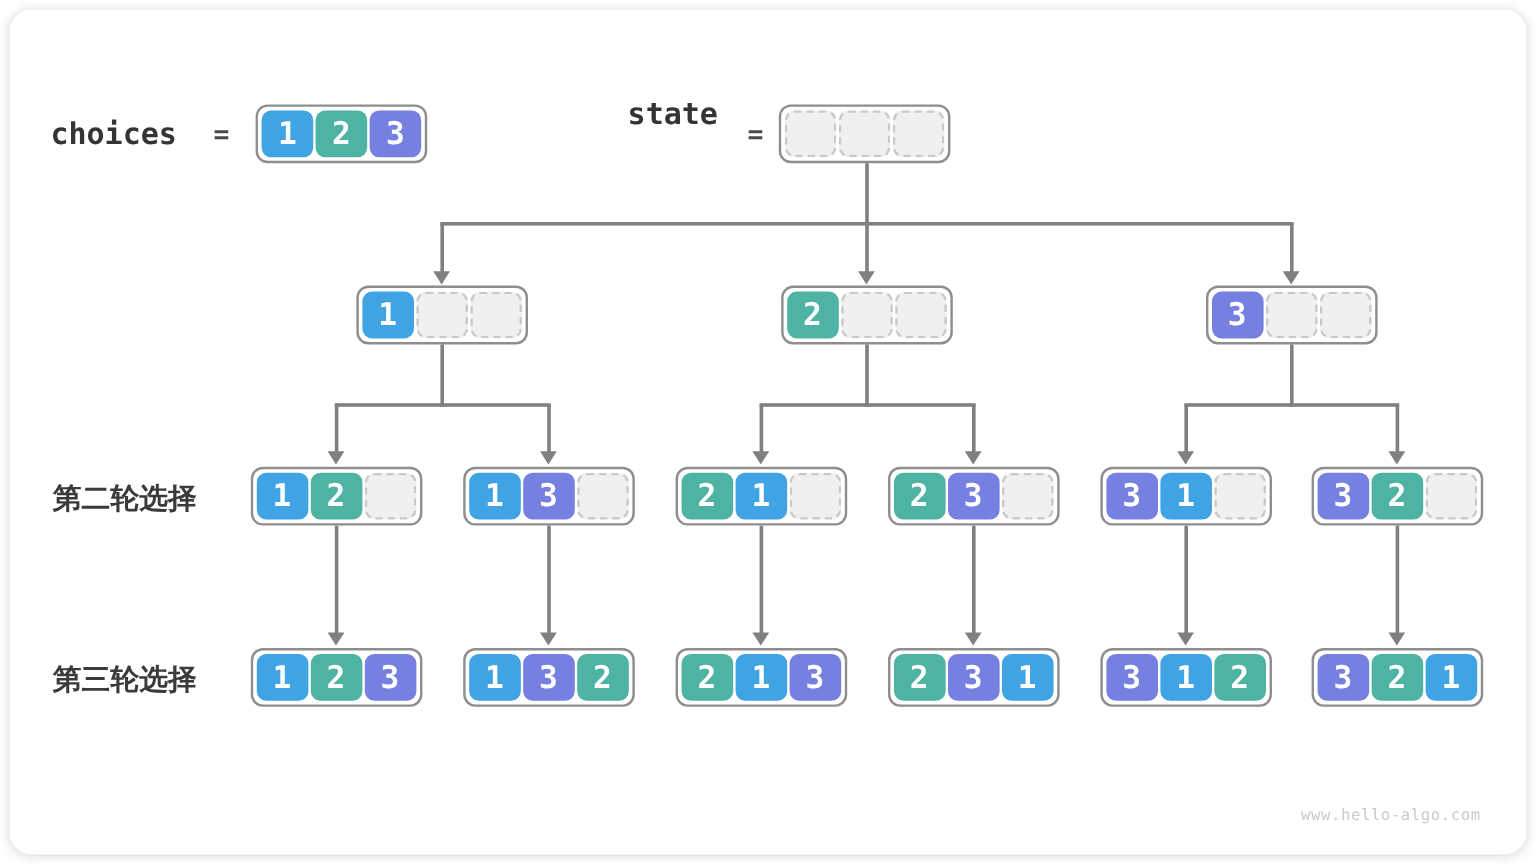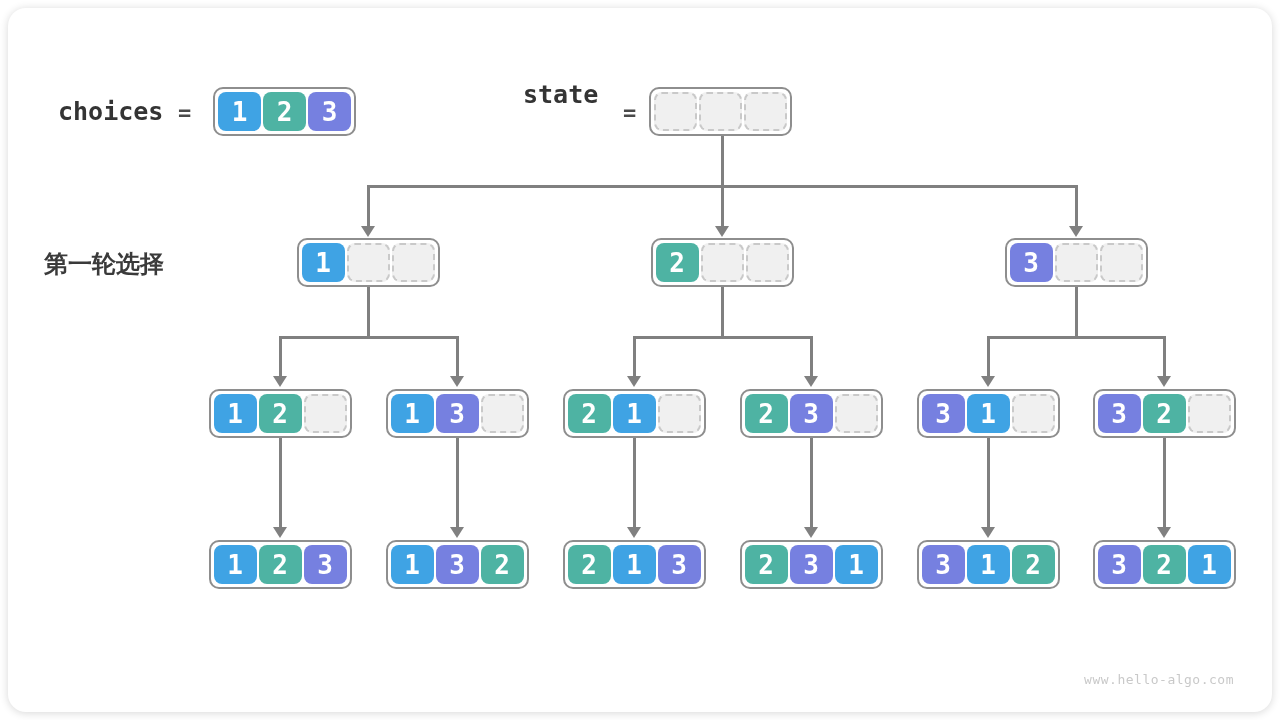--- a/index.html
+++ b/index.html
@@ -30,26 +30,27 @@
   .wm{position:absolute;right:46px;top:672px;
       font-family:"DejaVu Sans Mono",monospace;font-size:13px;
       letter-spacing:0.5px;color:#C9C9C9;}
 </style>
 </head>
 <body>
 
 <div class="canvas">
   <div class="card"></div>
   <div id="diagram" class="layer">
-    <span class="kw" style="left:58px;top:97px">choices</span>
+    <span class="kw" style="left:42px;top:97px">choices</span>
     <span class="eq" style="left:178px;top:100px">=</span>
     <span class="kw" style="left:523px;top:80px">state</span>
     <span class="eq" style="left:623px;top:100px">=</span>
 
-    <div class="rowlabel" style="left:44px;top:248px">第一轮选择</div>
+    <div class="rowlabel" style="left:44px;top:399px">第二轮选择</div>
+    <div class="rowlabel" style="left:44px;top:550px">第三轮选择</div>
 
     <div class="wm">www.hello-algo.com</div>
   <div class="cline" style="left: 720.5px; top: 136px; width: 3px; height: 51px; background: rgb(128, 128, 128);"></div>
       <div class="cline" style="left: 366.5px; top: 184.5px; width: 711px; height: 3px; background: rgb(128, 128, 128);"></div>
       <div class="cline" style="left: 366.5px; top: 186px; width: 3px; height: 42px; background: rgb(128, 128, 128);"></div>
       <div class="arrowhead" style="left: 361px; top: 226px; border-top-color: rgb(128, 128, 128);"></div>
       <div class="cline" style="left: 720.5px; top: 186px; width: 3px; height: 42px; background: rgb(128, 128, 128);"></div>
       <div class="arrowhead" style="left: 715px; top: 226px; border-top-color: rgb(128, 128, 128);"></div>
       <div class="cline" style="left: 1074.5px; top: 186px; width: 3px; height: 42px; background: rgb(128, 128, 128);"></div>
       <div class="arrowhead" style="left: 1069px; top: 226px; border-top-color: rgb(128, 128, 128);"></div>

